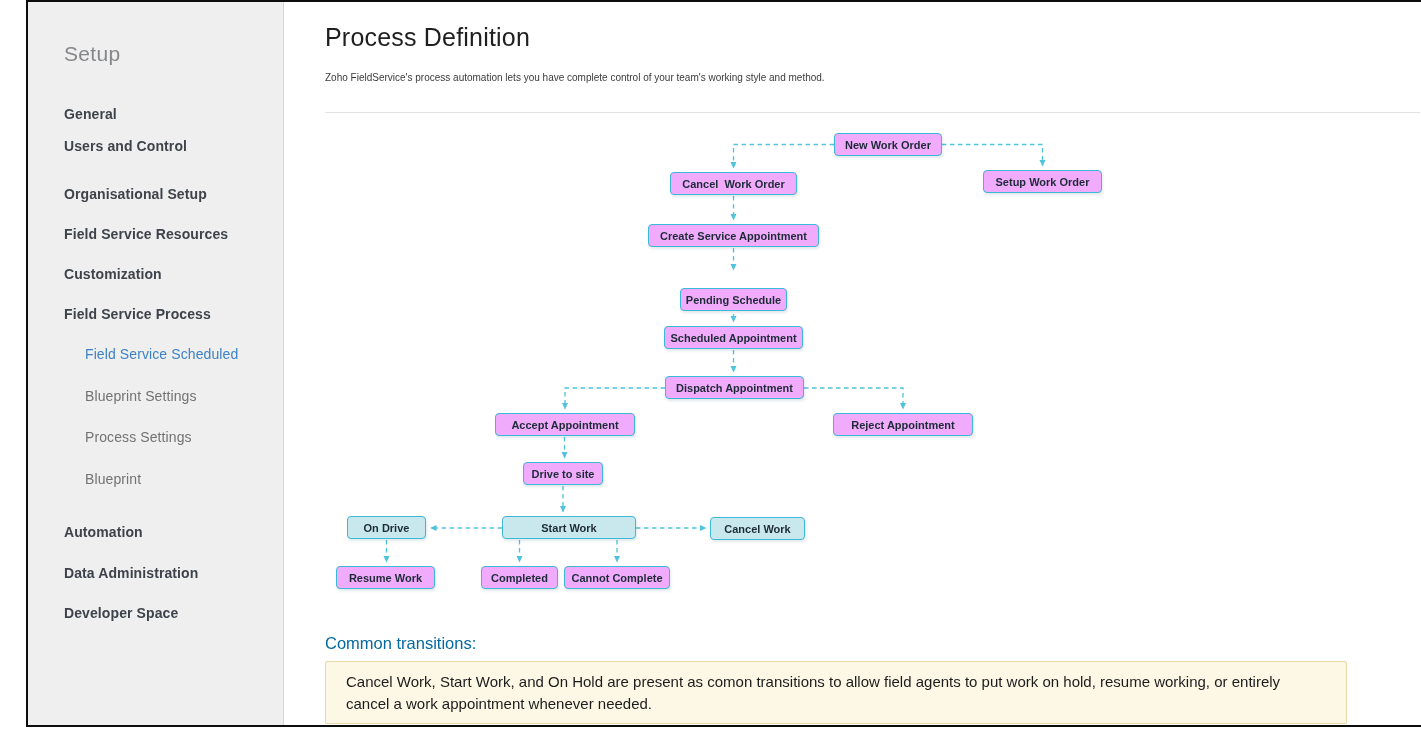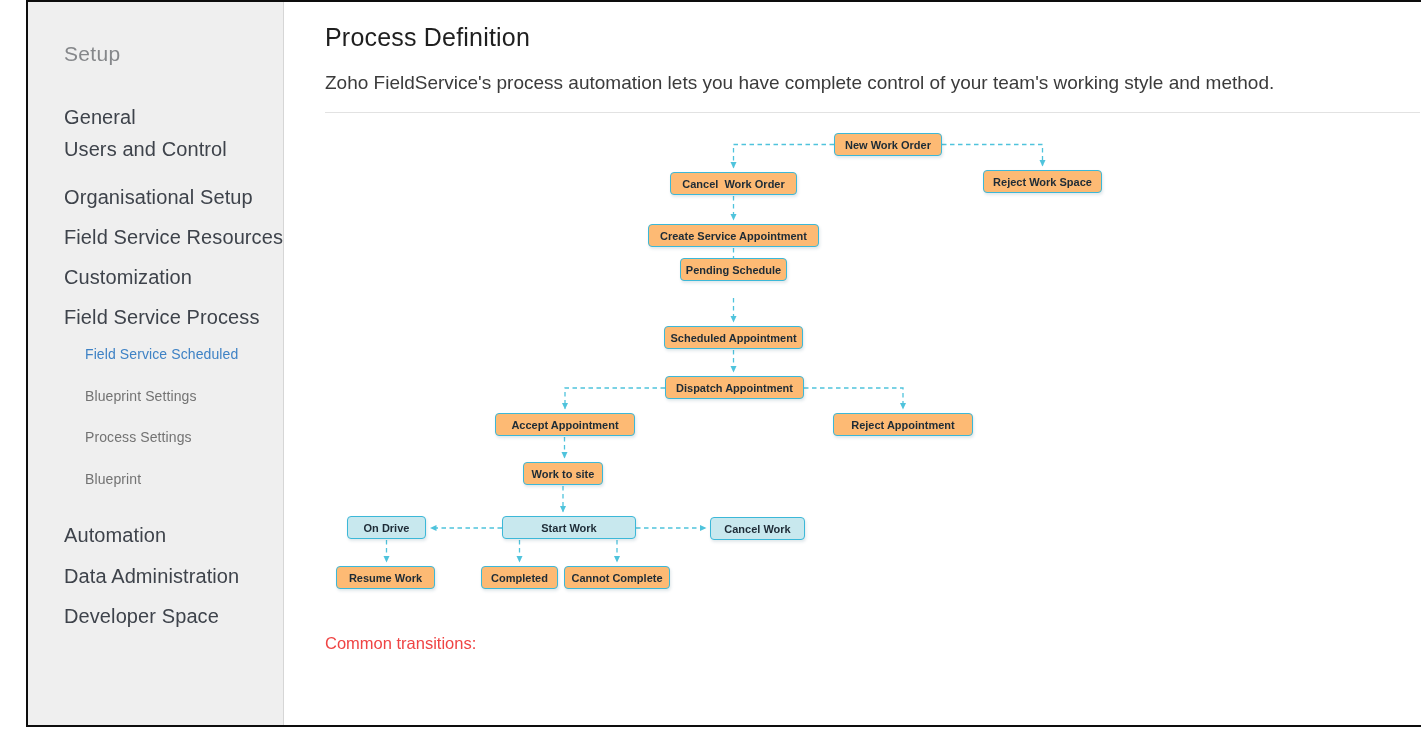--- a/index.html
+++ b/index.html
@@ -21,67 +21,67 @@
     width:256px; height:100%;
     background:#efefef;
     border-right:1px solid #d6d6d6;
   }
   .setup-title {
     position:absolute; left:36px; top:40px;
     font-size:21px; color:#85878a; letter-spacing:0.3px;
   }
   .nav-item {
     position:absolute; left:36px;
-    font-size:20px; font-weight:400; color:#3e434b;
+    font-size:14px; font-weight:700; color:#3e434b;
     letter-spacing:0.1px; cursor:pointer; white-space:nowrap;
   }
   .nav-item.sub {
     left:57px; font-weight:400; color:#737373; font-size:14px;
   }
   .nav-item.active { color:var(--active-link); }
 
   
   .main { position:absolute; left:257px; top:0; right:0; bottom:0; background:#fff; }
   .page-title {
     position:absolute; left:40px; top:21px;
     font-size:25px; font-weight:400; color:#1f1f1f; letter-spacing:0.2px;
   }
   .page-subtitle {
     position:absolute; left:40px; top:70px;
-    font-size:19px; color:#3b3b3b;
+    font-size:10px; color:#3b3b3b;
   }
   .divider {
     position:absolute; left:40px; top:110px; width:1095px; height:1px;
     background:#e2e2e2;
   }
 
   
   .flowchart { position:absolute; left:40px; top:118px; width:1095px; height:502px; }
   .flowchart svg { position:absolute; left:0; top:0; }
   .edge {
     fill:none; stroke:var(--connector); stroke-width:1.3;
     stroke-dasharray:4.5 3.5;
   }
   .arrowhead { fill:var(--connector); }
   .node {
     position:absolute; height:23px;
     display:flex; align-items:center; justify-content:center;
-    background:#fdba74;
+    background:#f0abfc;
     border:1.5px solid var(--node-border);
     border-radius:4px;
     font-size:11px; font-weight:600; color:#1d2b36;
     white-space:pre;
     box-shadow:1px 2px 3px rgba(40,90,110,0.14);
   }
   .node.filled { background:var(--filled-node-bg); }
 
   
   .common-heading {
     position:absolute; left:40px; top:632px;
-    font-size:16.5px; color:#ef4444;
+    font-size:16.5px; color:#0369a1;
   }
   .note-box {
     position:absolute; left:40px; top:659px; width:1022px; height:63px;
     background:var(--note-bg);
     border:1px solid var(--note-border);
     border-radius:2px;
     padding:9px 20px;
     font-size:15px; line-height:22px; color:#1c1c1c;
   }
 </style>
@@ -131,32 +131,35 @@
         <path class="edge" d="M238,366 V391.5" marker-end="url(#arrow)"></path>
         <path class="edge" d="M177,408 H106" marker-end="url(#arrow)"></path>
         <path class="edge" d="M311,408 H380.5" marker-end="url(#arrow)"></path>
         <path class="edge" d="M61.5,420 V441.5" marker-end="url(#arrow)"></path>
         <path class="edge" d="M194.5,420 V441.5" marker-end="url(#arrow)"></path>
         <path class="edge" d="M292,420 V441.5" marker-end="url(#arrow)"></path>
       </svg>
 
       <div class="node" style="left:509px; top:13px;  width:108px">New Work Order</div>
       <div class="node" style="left:345px; top:52px;  width:127px">Cancel  Work Order</div>
-      <div class="node" style="left:658px; top:50px;  width:119px">Reject Work Space</div>
+      <div class="node" style="left:658px; top:50px;  width:119px">Setup Work Order</div>
       <div class="node" style="left:323px; top:104px; width:171px">Create Service Appointment</div>
-      <div class="node" style="left:355px; top:138px; width:107px">Pending Schedule</div>
+      <div class="node" style="left:355px; top:168px; width:107px">Pending Schedule</div>
       <div class="node" style="left:339px; top:206px; width:139px">Scheduled Appointment</div>
       <div class="node" style="left:340px; top:256px; width:139px">Dispatch Appointment</div>
       <div class="node" style="left:170px; top:293px; width:140px">Accept Appointment</div>
       <div class="node" style="left:508px; top:293px; width:140px">Reject Appointment</div>
-      <div class="node" style="left:198px; top:342px; width:80px">Work to site</div>
+      <div class="node" style="left:198px; top:342px; width:80px">Drive to site</div>
       <div class="node filled" style="left:22px;  top:396px; width:79px">On Drive</div>
       <div class="node filled" style="left:177px; top:396px; width:134px">Start Work</div>
       <div class="node filled" style="left:385px; top:397px; width:95px">Cancel Work</div>
       <div class="node" style="left:11px;  top:446px; width:99px">Resume Work</div>
       <div class="node" style="left:156px; top:446px; width:77px">Completed</div>
       <div class="node" style="left:239px; top:446px; width:106px">Cannot Complete</div>
     </div>
 
     <div class="common-heading">Common transitions:</div>
+    <div class="note-box">
+      <span>Cancel Work, Start Work, and On Hold are present as comon transitions to allow field agents to put work on hold, resume working, or entirely cancel a work appointment whenever needed.</span>
+    </div>
   </div>
 
 </div>
 
 </body></html>

